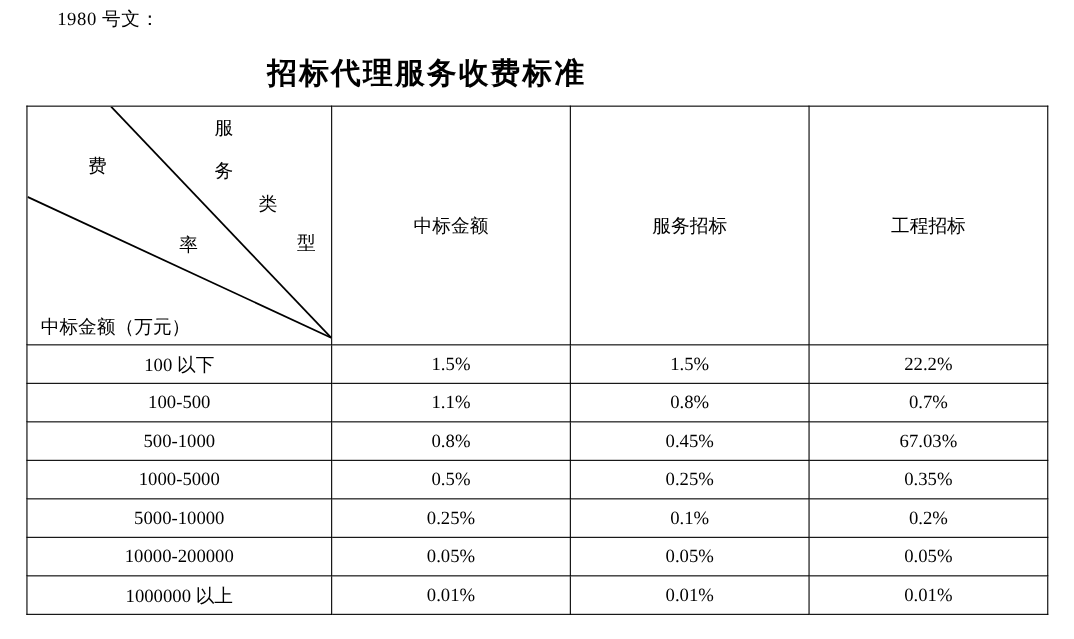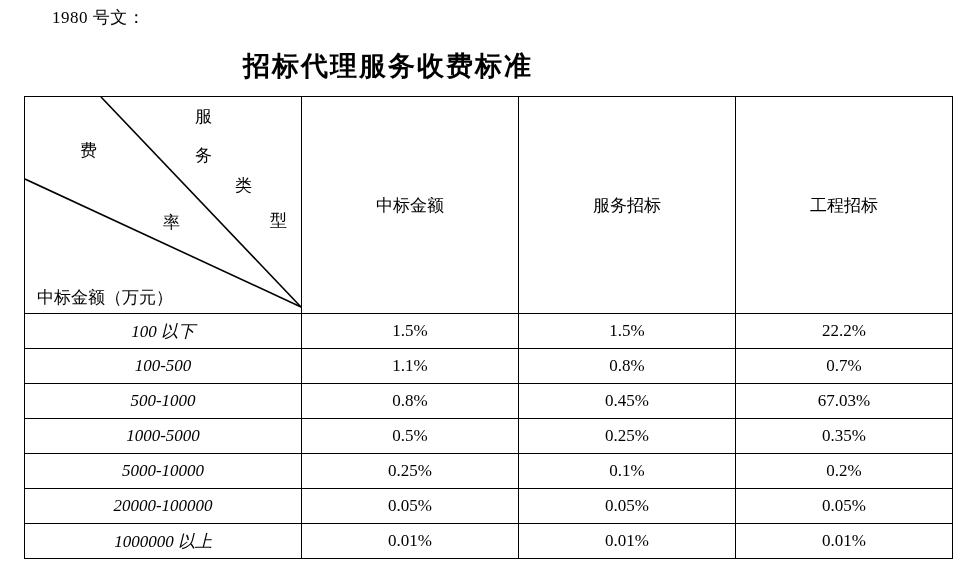--- a/index.html
+++ b/index.html
@@ -92,21 +92,20 @@
   .head-cell {
     height: 216px;
     font-size: 19px;
   }
   .body-row td {
     height: 34px;
     font-size: 18px;
   }
   .row-label {
     font-size: 18px;
-    font-style: italic;
   }
 </style>
 </head>
 <body>
 
 <div class="page">
 
   <div class="doc-ref">1980 号文：</div>
 
   <div class="doc-title">招标代理服务收费标准</div>
@@ -164,21 +163,21 @@
         <td>0.25%</td>
         <td>0.35%</td>
       </tr>
       <tr class="body-row">
         <td class="row-label">5000-10000</td>
         <td>0.25%</td>
         <td>0.1%</td>
         <td>0.2%</td>
       </tr>
       <tr class="body-row">
-        <td class="row-label">20000-100000</td>
+        <td class="row-label">10000-200000</td>
         <td>0.05%</td>
         <td>0.05%</td>
         <td>0.05%</td>
       </tr>
       <tr class="body-row">
         <td class="row-label">1000000 以上</td>
         <td>0.01%</td>
         <td>0.01%</td>
         <td>0.01%</td>
       </tr>

